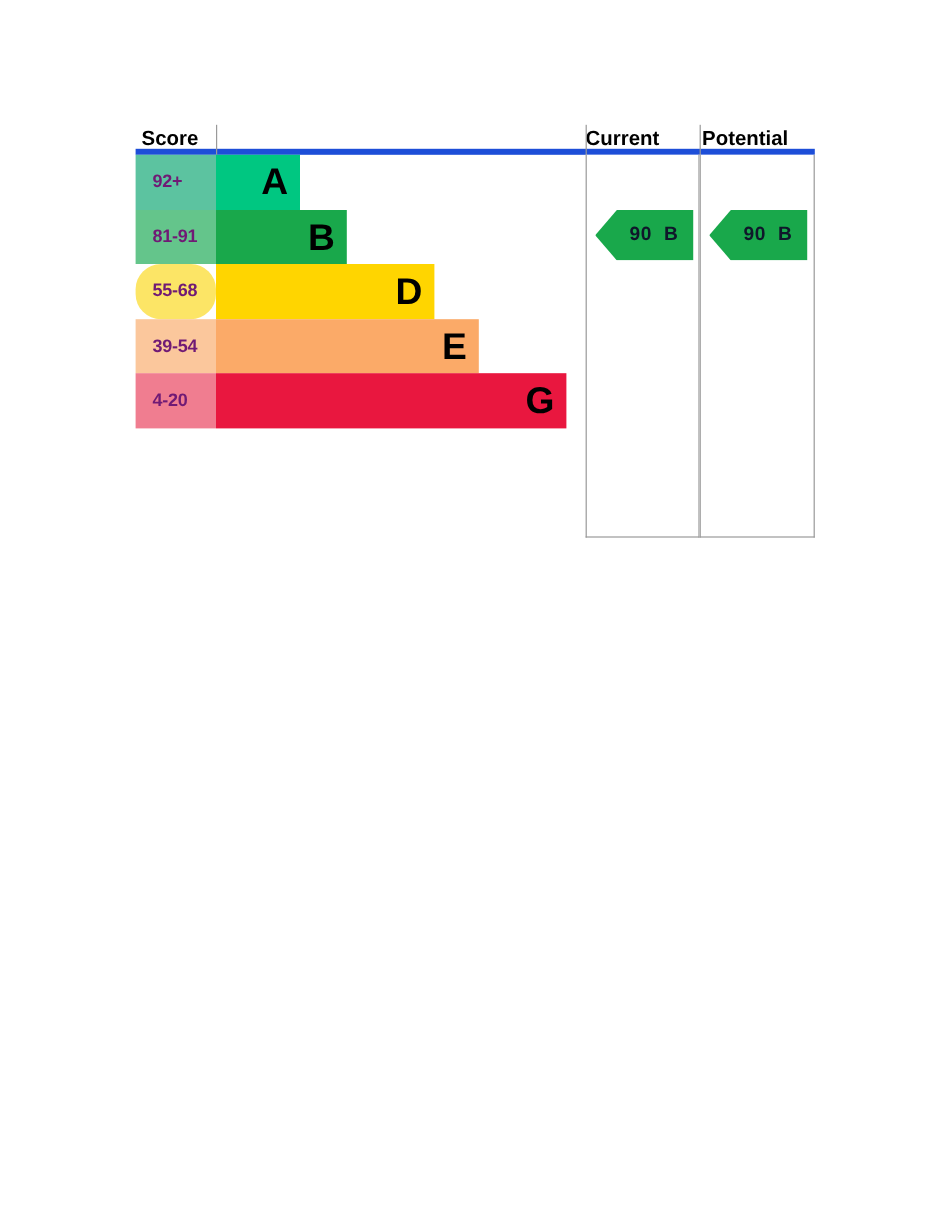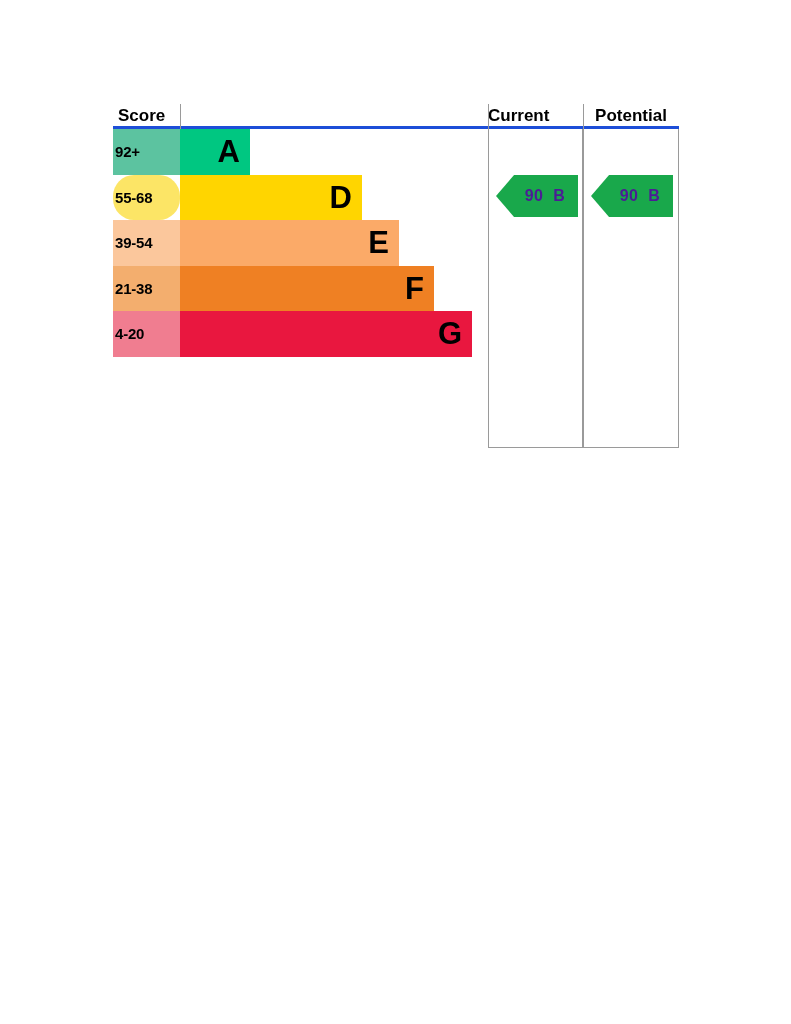--- a/index.html
+++ b/index.html
@@ -25,36 +25,36 @@
   }
 
   
   .epc-header {
     position: absolute;
     left: 0;
     top: 0;
     width: 566px;
     height: 25px;
     box-sizing: border-box;
-    border-bottom: 3px solid #1d4ed8;
+    border-bottom: 5px solid #1d4ed8;
   }
   .hdr-cell {
     position: absolute;
     top: 0;
     height: 24px;
     line-height: 24px;
     font-size: 17px;
     font-weight: bold;
     color: #000000;
     white-space: nowrap;
   }
   .hdr-score     { left: 5px;   width: 62px; text-align: left; }
   .hdr-rating    { left: 79px;  width: 300px; text-align: left; }
   .hdr-current   { left: 375px; width: 95px; text-align: left; }
-  .hdr-potential { left: 470px; width: 96px; text-align: center; }
+  .hdr-potential { left: 460px; width: 96px; text-align: center; }
 
   .hdr-div {
     position: absolute;
     top: 0;
     width: 1px;
     height: 25px;
     background: #9a9a9a;
   }
   .hdr-div.d1 { left: 67px; }
   .hdr-div.d2 { left: 375px; }
@@ -74,24 +74,24 @@
   }
   .score-cell {
     position: absolute;
     left: 0;
     top: 0;
     width: 67px;
     height: 100%;
     box-sizing: border-box;
     display: flex;
     align-items: center;
-    padding-left: 2px;
+    padding-left: 14px;
     font-size: 15px;
     font-weight: bold;
-    color: #000000;
+    color: #701a75;
     letter-spacing: -0.2px;
   }
   .rating-bar {
     position: absolute;
     left: 67px;
     top: 0;
     height: 100%;
     box-sizing: border-box;
     display: flex;
     align-items: center;
@@ -127,21 +127,21 @@
     clip-path: polygon(22% 0%, 100% 0%, 100% 100%, 22% 100%, 0% 50%);
     display: flex;
     align-items: center;
     justify-content: center;
     padding-left: 16px;
     box-sizing: border-box;
   }
   .arrow-text {
     font-size: 16px;
     font-weight: bold;
-    color: #4c1d95;
+    color: #0f172a;
     white-space: pre;
     letter-spacing: 0.5px;
   }
   .arrow-current   { left: 383px; top: 71px; }
   .arrow-potential { left: 478px; top: 71px; }
 </style>
 </head>
 <body>
 
 <div id="epc-chart">
@@ -156,35 +156,35 @@
   </div>
 
   <div class="bands" id="bands-container">
       <div class="band-row">
         <div class="score-cell" style="background: rgb(92, 195, 160);">92+</div>
         <div class="rating-bar" style="background: rgb(0, 199, 129); width: 70px;">
           <span class="band-letter">A</span>
         </div>
       </div>
       <div class="band-row">
+        <div class="score-cell" style="background: rgb(100, 197, 139);">81-91</div>
+        <div class="rating-bar" style="background: rgb(25, 168, 75); width: 109px;">
+          <span class="band-letter">B</span>
+        </div>
+      </div>
+      <div class="band-row">
         <div class="score-cell" style="background: rgb(252, 229, 102); border-radius: 21px;">55-68</div>
         <div class="rating-bar" style="background: rgb(255, 213, 0); width: 182px;">
           <span class="band-letter">D</span>
         </div>
       </div>
       <div class="band-row">
         <div class="score-cell" style="background: rgb(251, 199, 156);">39-54</div>
         <div class="rating-bar" style="background: rgb(251, 170, 104); width: 219px;">
           <span class="band-letter">E</span>
-        </div>
-      </div>
-      <div class="band-row">
-        <div class="score-cell" style="background: rgb(243, 174, 110);">21-38</div>
-        <div class="rating-bar" style="background: rgb(239, 128, 35); width: 254px;">
-          <span class="band-letter">F</span>
         </div>
       </div>
       <div class="band-row">
         <div class="score-cell" style="background: rgb(240, 125, 144);">4-20</div>
         <div class="rating-bar" style="background: rgb(233, 23, 63); width: 292px;">
           <span class="band-letter">G</span>
         </div>
       </div>
     </div>
 

